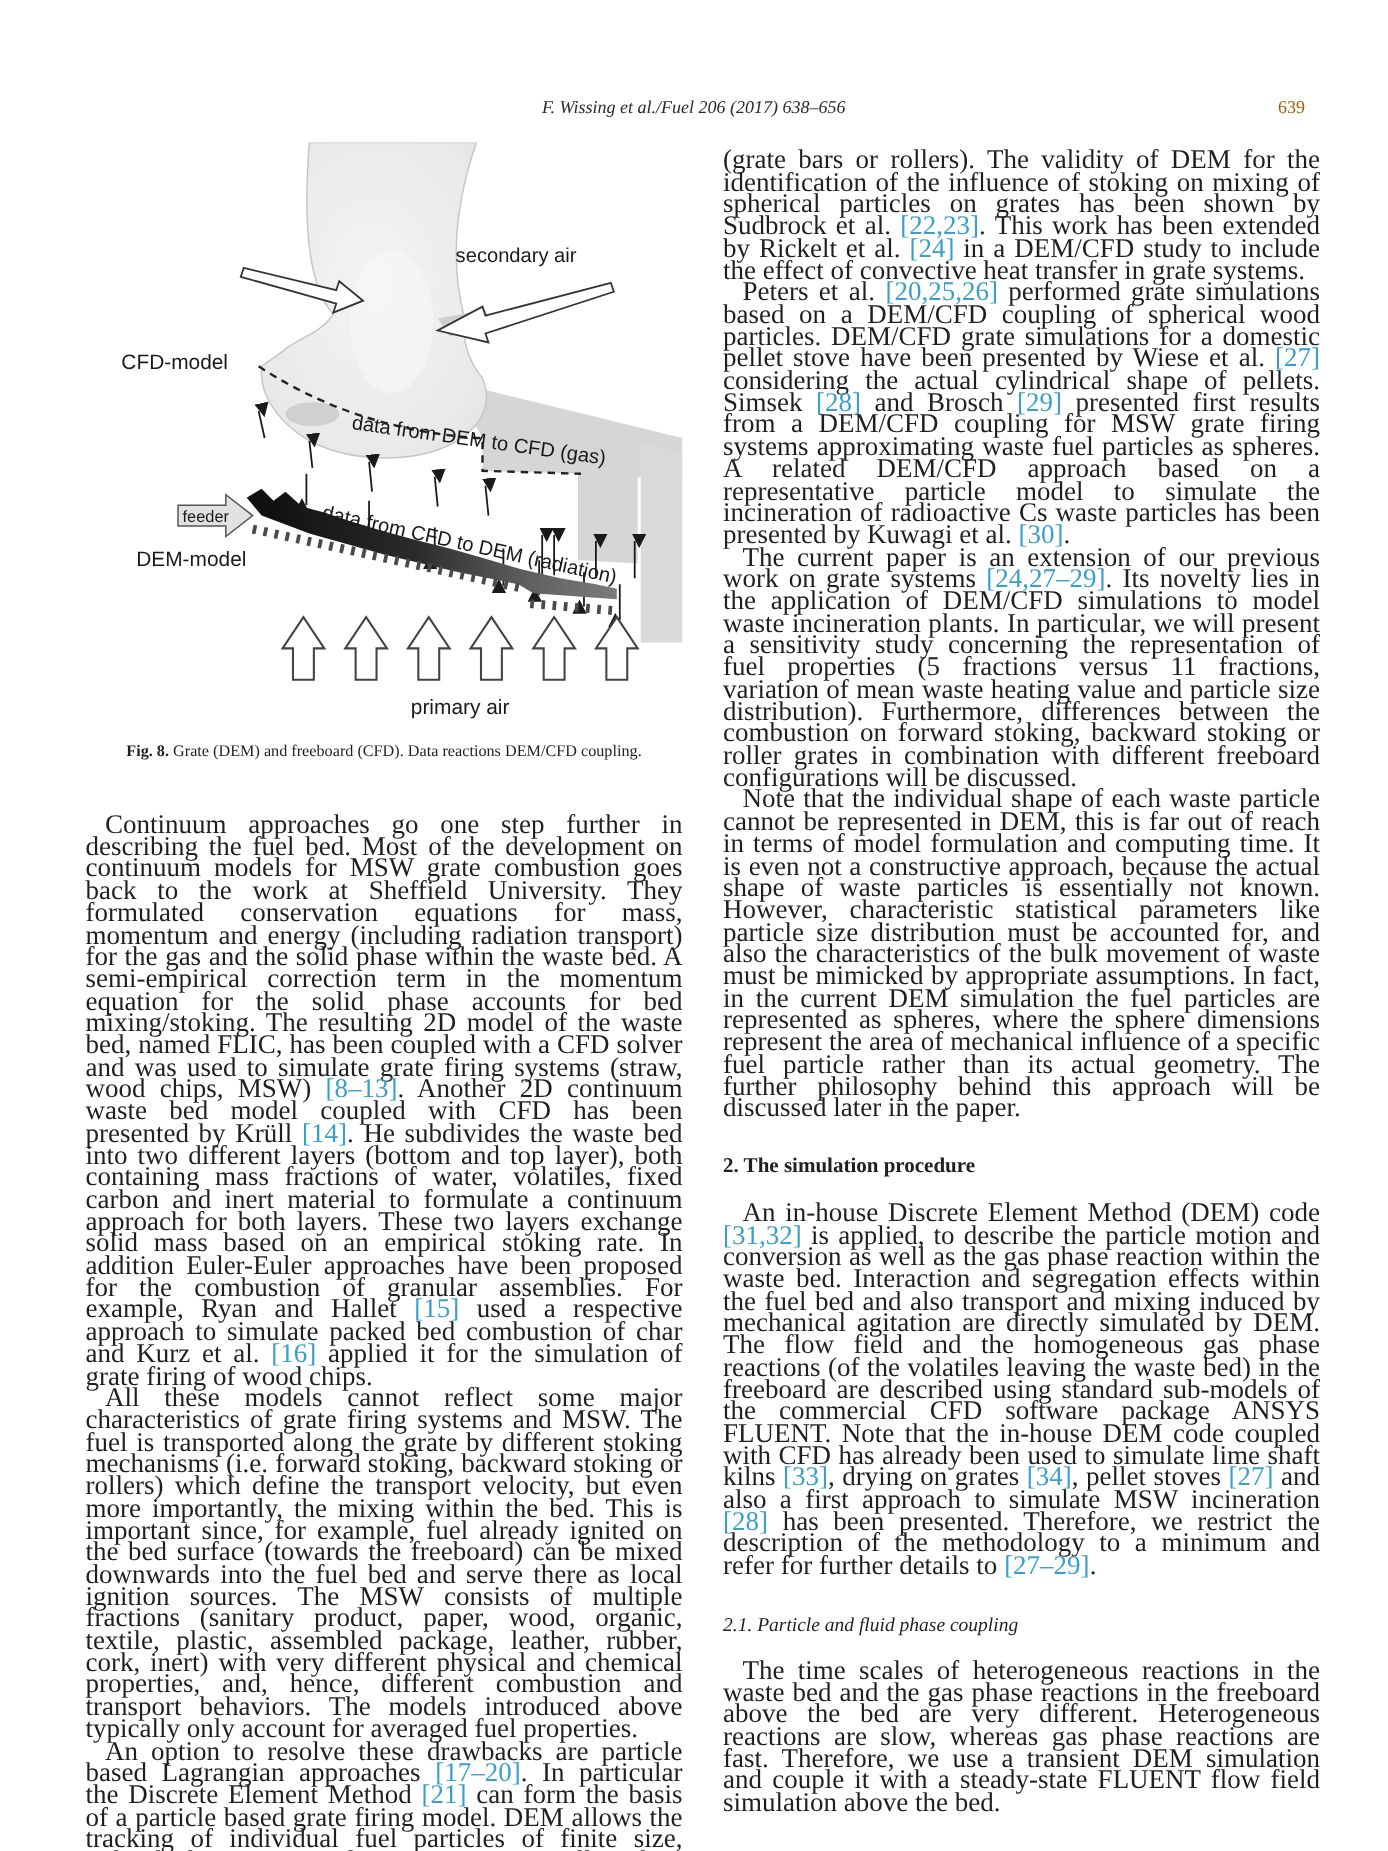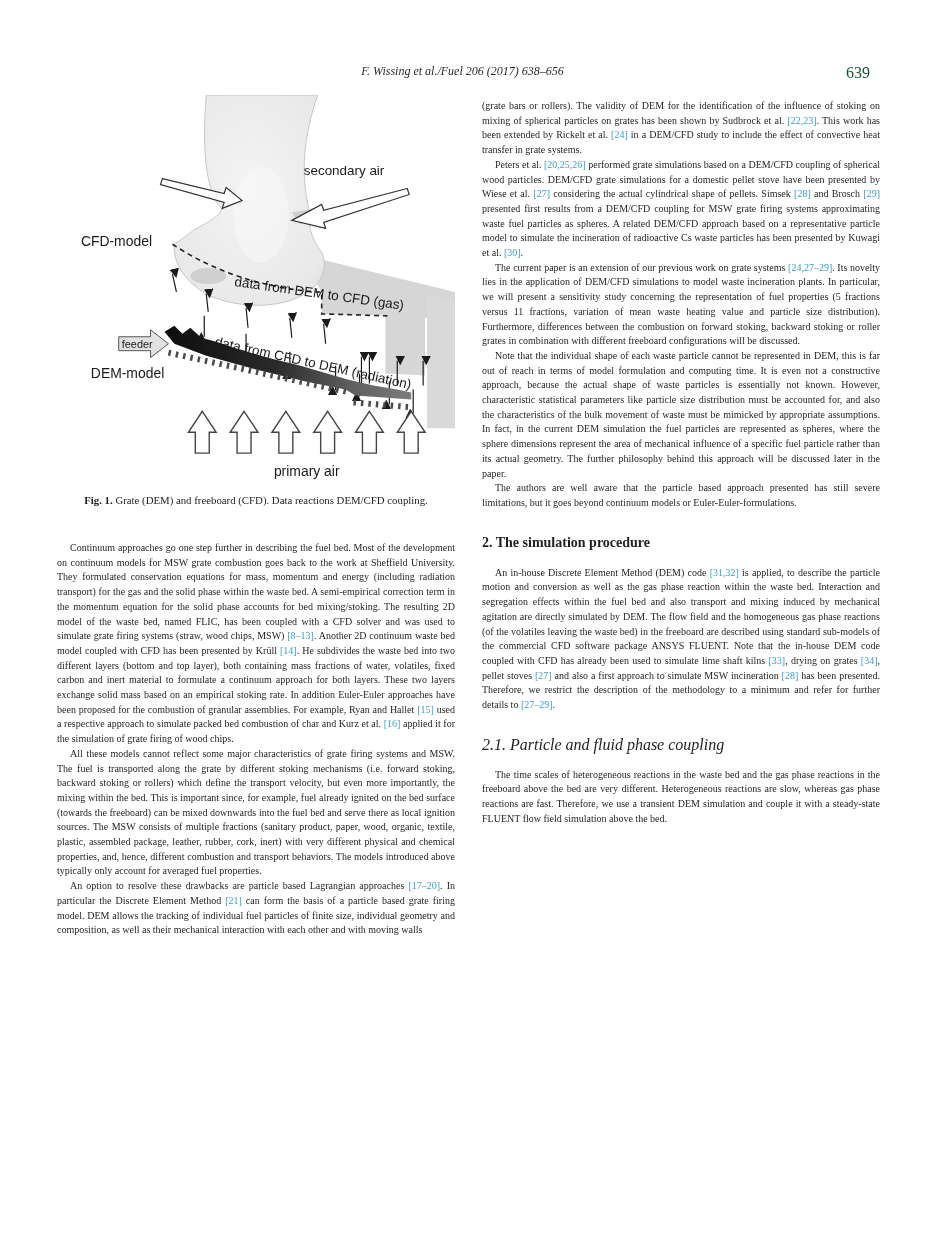--- a/index.html
+++ b/index.html
@@ -5,42 +5,42 @@
   html,body{margin:0;padding:0;}
   body{
     width:925px;height:1234px;position:relative;background:#ffffff;
     font-family:"Liberation Serif", serif;color:#1f1f1f;overflow:hidden;
   }
   .running-head{
     position:absolute;top:64px;left:0;width:925px;text-align:center;
     font-style:italic;font-size:12px;color:#2a2a2a;
   }
   .page-num{
-    position:absolute;top:64px;right:55px;font-size:16px;color:#14532d;
+    position:absolute;top:64px;right:55px;font-size:12px;color:#a16207;
   }
   .col{position:absolute;width:398px;}
   .col-left{left:57px;top:95px;}
   .col-right{left:482px;top:99px;}
   .figure-wrap{width:398px;}
   .fig-caption{
     margin-top:6px;text-align:center;font-size:10.8px;color:#1f1f1f;line-height:14px;
   }
   .fig-caption .fig-label{font-weight:bold;}
   .text-blocks{margin-top:34px;}
   .col p{
-    margin:0;font-size:10px;line-height:14.7px;text-align:justify;
+    margin:0;font-size:18px;line-height:14.7px;text-align:justify;
     text-indent:13px;
     font-family:Liberation Serif, serif;
   }
   .col p.noindent{text-indent:0;}
   .col h2{
     font-size:14px;line-height:15px;margin:24px 0 16px 0;font-weight:bold;
   }
   .col h3{
-    font-size:16px;line-height:15px;margin:24px 0 16px 0;
+    font-size:13px;line-height:15px;margin:24px 0 16px 0;
     font-weight:normal;font-style:italic;
   }
   .cite{color:var(--cite,#3a9fc9);}
   svg text{font-family:"Liberation Sans", sans-serif;fill:#1a1a1a;}
 </style>
 </head>
 <body>
 
 <div class="running-head">F. Wissing et al./Fuel 206 (2017) 638–656</div>
 <div class="page-num">639</div>
@@ -129,34 +129,33 @@
         <path d="M146,318 L160,339 L153,339 L153,360 L139,360 L139,339 L132,339 Z"></path>
         <path d="M188,318 L202,339 L195,339 L195,360 L181,360 L181,339 L174,339 Z"></path>
         <path d="M230,318 L244,339 L237,339 L237,360 L223,360 L223,339 L216,339 Z"></path>
         <path d="M272,318 L286,339 L279,339 L279,360 L265,360 L265,339 L258,339 Z"></path>
         <path d="M314,318 L328,339 L321,339 L321,360 L307,360 L307,339 L300,339 Z"></path>
         <path d="M356,318 L370,339 L363,339 L363,360 L349,360 L349,339 L342,339 Z"></path>
       </g>
       <text x="251" y="383" font-size="14" text-anchor="middle">primary air</text>
     </svg>
     <div class="fig-caption">
-      <span class="fig-label">Fig. 1.</span>
+      <span class="fig-label">Fig. 8.</span>
       <span>Grate (DEM) and freeboard (CFD). Data reactions DEM/CFD coupling.</span>
     </div>
   </div>
   <div class="text-blocks">
       <p>Continuum approaches go one step further in describing the fuel bed. Most of the development on continuum models for MSW grate combustion goes back to the work at Sheffield University. They formulated conservation equations for mass, momentum and energy (including radiation transport) for the gas and the solid phase within the waste bed. A semi-empirical correction term in the momentum equation for the solid phase accounts for bed mixing/stoking. The resulting 2D model of the waste bed, named FLIC, has been coupled with a CFD solver and was used to simulate grate firing systems (straw, wood chips, MSW) <span class="cite">[8–13]</span>. Another 2D continuum waste bed model coupled with CFD has been presented by Krüll <span class="cite">[14]</span>. He subdivides the waste bed into two different layers (bottom and top layer), both containing mass fractions of water, volatiles, fixed carbon and inert material to formulate a continuum approach for both layers. These two layers exchange solid mass based on an empirical stoking rate. In addition Euler-Euler approaches have been proposed for the combustion of granular assemblies. For example, Ryan and Hallet <span class="cite">[15]</span> used a respective approach to simulate packed bed combustion of char and Kurz et al. <span class="cite">[16]</span> applied it for the simulation of grate firing of wood chips.</p>
       <p>All these models cannot reflect some major characteristics of grate firing systems and MSW. The fuel is transported along the grate by different stoking mechanisms (i.e. forward stoking, backward stoking or rollers) which define the transport velocity, but even more importantly, the mixing within the bed. This is important since, for example, fuel already ignited on the bed surface (towards the freeboard) can be mixed downwards into the fuel bed and serve there as local ignition sources. The MSW consists of multiple fractions (sanitary product, paper, wood, organic, textile, plastic, assembled package, leather, rubber, cork, inert) with very different physical and chemical properties, and, hence, different combustion and transport behaviors. The models introduced above typically only account for averaged fuel properties.</p>
       <p>An option to resolve these drawbacks are particle based Lagrangian approaches <span class="cite">[17–20]</span>. In particular the Discrete Element Method <span class="cite">[21]</span> can form the basis of a particle based grate firing model. DEM allows the tracking of individual fuel particles of finite size, individual geometry and composition, as well as their mechanical interaction with each other and with moving walls</p>
     </div>
 </div>
 
 <div class="col col-right">
     <p class="noindent">(grate bars or rollers). The validity of DEM for the identification of the influence of stoking on mixing of spherical particles on grates has been shown by Sudbrock et al. <span class="cite">[22,23]</span>. This work has been extended by Rickelt et al. <span class="cite">[24]</span> in a DEM/CFD study to include the effect of convective heat transfer in grate systems.</p>
     <p>Peters et al. <span class="cite">[20,25,26]</span> performed grate simulations based on a DEM/CFD coupling of spherical wood particles. DEM/CFD grate simulations for a domestic pellet stove have been presented by Wiese et al. <span class="cite">[27]</span> considering the actual cylindrical shape of pellets. Simsek <span class="cite">[28]</span> and Brosch <span class="cite">[29]</span> presented first results from a DEM/CFD coupling for MSW grate firing systems approximating waste fuel particles as spheres. A related DEM/CFD approach based on a representative particle model to simulate the incineration of radioactive Cs waste particles has been presented by Kuwagi et al. <span class="cite">[30]</span>.</p>
     <p>The current paper is an extension of our previous work on grate systems <span class="cite">[24,27–29]</span>. Its novelty lies in the application of DEM/CFD simulations to model waste incineration plants. In particular, we will present a sensitivity study concerning the representation of fuel properties (5 fractions versus 11 fractions, variation of mean waste heating value and particle size distribution). Furthermore, differences between the combustion on forward stoking, backward stoking or roller grates in combination with different freeboard configurations will be discussed.</p>
     <p>Note that the individual shape of each waste particle cannot be represented in DEM, this is far out of reach in terms of model formulation and computing time. It is even not a constructive approach, because the actual shape of waste particles is essentially not known. However, characteristic statistical parameters like particle size distribution must be accounted for, and also the characteristics of the bulk movement of waste must be mimicked by appropriate assumptions. In fact, in the current DEM simulation the fuel particles are represented as spheres, where the sphere dimensions represent the area of mechanical influence of a specific fuel particle rather than its actual geometry. The further philosophy behind this approach will be discussed later in the paper.</p>
-    <p>The authors are well aware that the particle based approach presented has still severe limitations, but it goes beyond continuum models or Euler-Euler-formulations.</p>
     <h2>2. The simulation procedure</h2>
     <p>An in-house Discrete Element Method (DEM) code <span class="cite">[31,32]</span> is applied, to describe the particle motion and conversion as well as the gas phase reaction within the waste bed. Interaction and segregation effects within the fuel bed and also transport and mixing induced by mechanical agitation are directly simulated by DEM. The flow field and the homogeneous gas phase reactions (of the volatiles leaving the waste bed) in the freeboard are described using standard sub-models of the commercial CFD software package ANSYS FLUENT. Note that the in-house DEM code coupled with CFD has already been used to simulate lime shaft kilns <span class="cite">[33]</span>, drying on grates <span class="cite">[34]</span>, pellet stoves <span class="cite">[27]</span> and also a first approach to simulate MSW incineration <span class="cite">[28]</span> has been presented. Therefore, we restrict the description of the methodology to a minimum and refer for further details to <span class="cite">[27–29]</span>.</p>
     <h3>2.1. Particle and fluid phase coupling</h3>
     <p>The time scales of heterogeneous reactions in the waste bed and the gas phase reactions in the freeboard above the bed are very different. Heterogeneous reactions are slow, whereas gas phase reactions are fast. Therefore, we use a transient DEM simulation and couple it with a steady-state FLUENT flow field simulation above the bed.</p>
   </div>
 
 </body></html>

